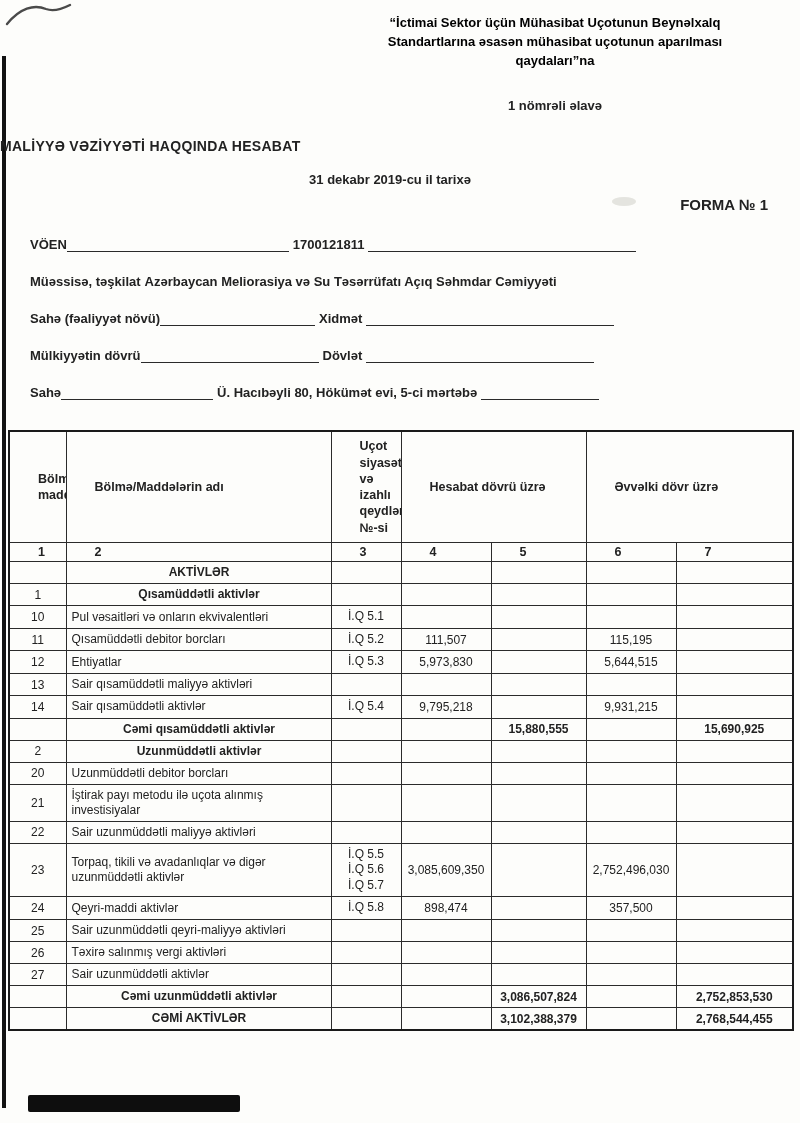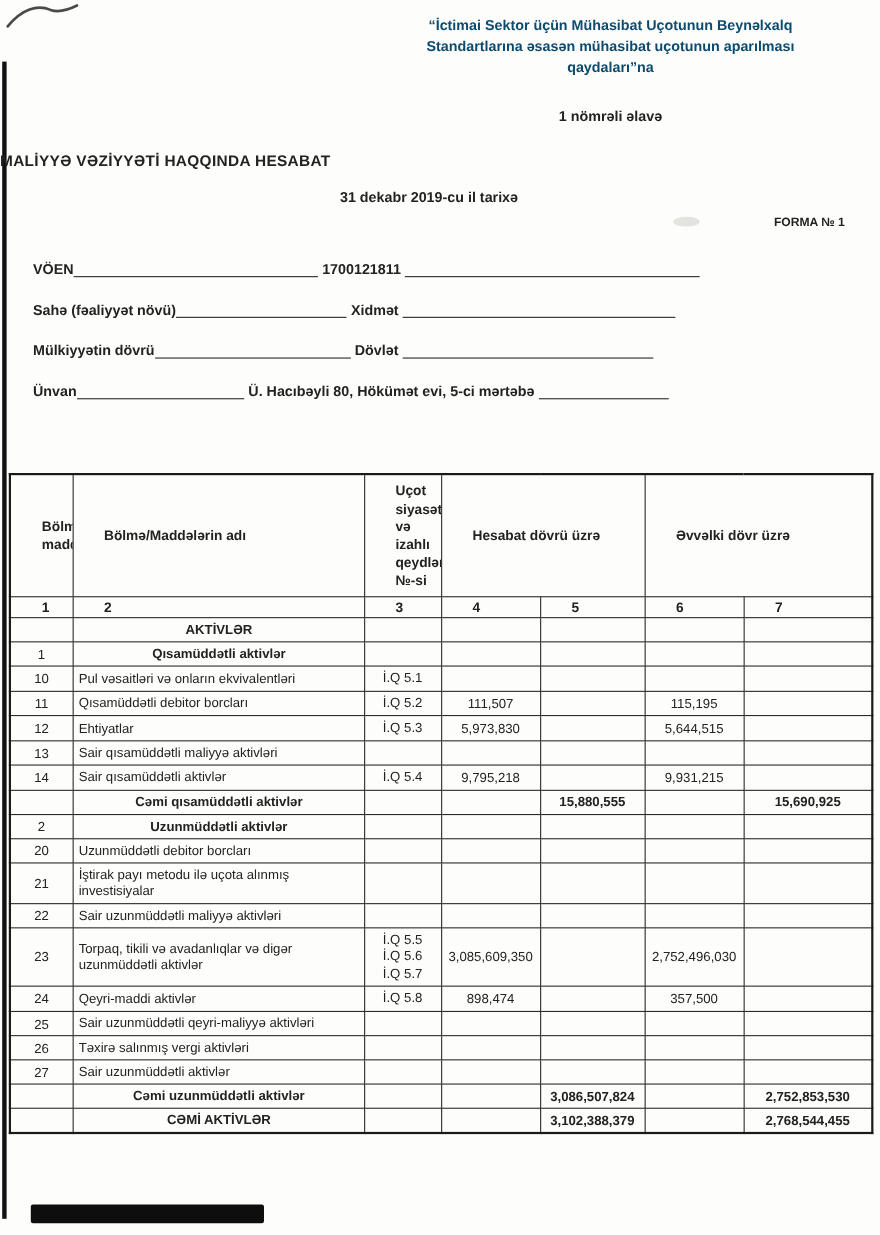--- a/index.html
+++ b/index.html
@@ -15,26 +15,26 @@
 
   
   .left-bar { position: absolute; left: 2px; top: 56px; width: 4px; height: 1052px; background: #121212; }
   .bottom-bar { position: absolute; left: 28px; top: 1095px; width: 212px; height: 17px; background: #0e0e0e; border-radius: 2px; }
   .pen-mark { position: absolute; left: 4px; top: 2px; }
   .smudge { position: absolute; left: 612px; top: 197px; width: 24px; height: 9px; background: #cfcfc9; border-radius: 50%; opacity: .55; }
 
   
   .reg-block {
     position: absolute; left: 335px; top: 14px; width: 440px;
-    text-align: center; font-weight: bold; font-size: 13px; line-height: 1.45; color: #0c4a6e;
+    text-align: center; font-weight: bold; font-size: 13px; line-height: 1.45; color: #000000;
   }
   .annex { position: absolute; left: 335px; top: 98px; width: 440px; text-align: center; font-weight: bold; font-size: 13px; }
   .doc-title { position: absolute; left: 0; top: 138px; width: 780px; text-align: left; font-weight: bold; font-size: 14px; letter-spacing: .3px; }
   .doc-date { position: absolute; left: 0; top: 172px; width: 780px; text-align: center; font-weight: bold; font-size: 13px; }
-  .forma { position: absolute; right: 32px; top: 196px; font-weight: bold; font-size: 11px; }
+  .forma { position: absolute; right: 32px; top: 196px; font-weight: bold; font-size: 15px; }
 
   
   .fields { position: absolute; left: 30px; top: 234px; width: 740px; font-size: 13px; font-weight: bold; }
   .field-row { display: flex; align-items: flex-end; margin-bottom: 19px; min-height: 18px; }
   .flabel { white-space: nowrap; }
   .fvalue { white-space: nowrap; padding: 0 4px; }
   .fline { display: inline-block; border-bottom: 1.6px solid #2a2a2a; height: 14px; }
   .w220 { width: 222px; } .w270 { width: 268px; }
   .w155 { width: 155px; } .w250 { width: 248px; }
   .w175 { width: 178px; } .w230 { width: 228px; }
@@ -86,33 +86,37 @@
   <div class="forma">FORMA № 1</div>
 
   <div class="fields">
     <div class="field-row">
       <span class="flabel">VÖEN</span>
       <span class="fline w220"></span>
       <span class="fvalue">1700121811</span>
       <span class="fline w270"></span>
     </div>
     <div class="field-row">
+      <span class="flabel">Müəssisə, təşkilat</span>
+      <span class="fvalue">Azərbaycan Meliorasiya və Su Təsərrüfatı Açıq Səhmdar Cəmiyyəti</span>
+    </div>
+    <div class="field-row">
       <span class="flabel">Sahə (fəaliyyət növü)</span>
       <span class="fline w155"></span>
       <span class="fvalue">Xidmət</span>
       <span class="fline w250"></span>
     </div>
     <div class="field-row">
       <span class="flabel">Mülkiyyətin dövrü</span>
       <span class="fline w175"></span>
       <span class="fvalue">Dövlət</span>
       <span class="fline w230"></span>
     </div>
     <div class="field-row">
-      <span class="flabel">Ünvan</span>
+      <span class="flabel">Sahə</span>
       <span class="fline w150"></span>
       <span class="fvalue">Ü. Hacıbəyli 80, Hökümət evi, 5-ci mərtəbə</span>
       <span class="fline w120"></span>
     </div>
   </div>
 
   <table class="rtable">
     <colgroup>
       <col style="width:57px">
         <col style="width:265px">

